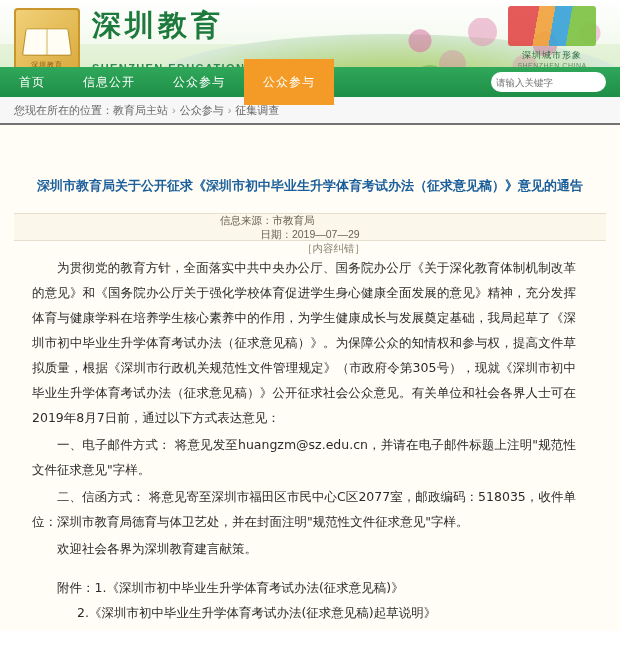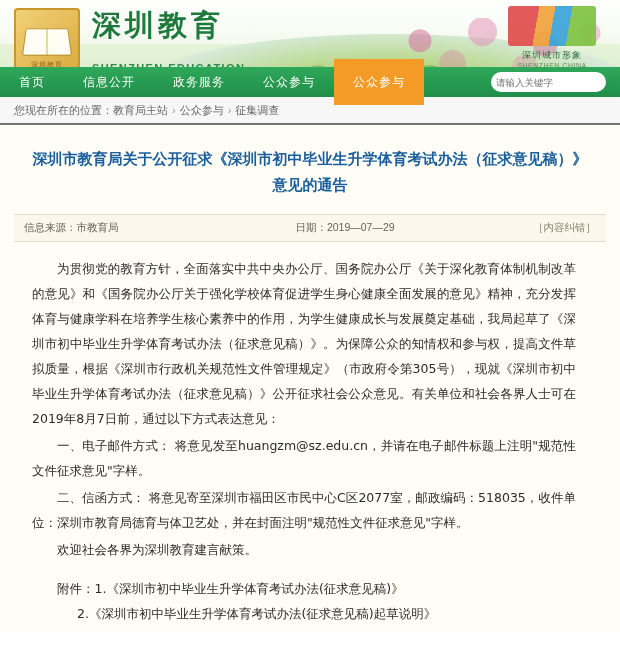--- a/index.html
+++ b/index.html
@@ -219,36 +219,38 @@
     min-height: 500px;
   }
   .article-inner {
     margin: 0 14px;
     background: #fffdf6;
     padding-top: 22px;
   }
   .art-title {
     text-align: center;
     font-family: "DejaVu Sans", sans-serif;
-    font-size: 15px;
+    font-size: 13px;
     font-weight: bold;
     color: #1a5e9a;
     line-height: 1.7;
     padding: 0 14px 16px 14px;
+    margin-top: 28px;
   }
   .meta {
     border-top: 1px solid #e6dfcd;
     border-bottom: 1px solid #e6dfcd;
     background: #fbf7ea;
     height: 26px;
     display: flex;
     align-items: center;
     font-size: 10.5px;
     color: #6a6254;
     padding: 0 10px;
+    flex-direction: column;
   }
   .meta .m-source { width: 180px; }
   .meta .m-date { flex: 1; text-align: center; }
   .meta .m-right { width: 110px; text-align: right; color: #8a8270; }
   .body-text {
     padding: 14px 18px 0 18px;
     font-family: "DejaVu Sans", sans-serif;
     font-size: 12.5px;
     line-height: 2.0;
     color: #2b2b2b;
@@ -290,21 +292,20 @@
       <div class="flag"></div>
       <div class="cf-cn">深圳城市形象</div>
       <div class="cf-en">SHENZHEN CHINA</div>
     </div>
   </div>
 
   <div class="nav">
     <div class="nav-items">
       <div class="nav-item">首页</div>
       <div class="nav-item">信息公开</div>
-      <div class="nav-item">政务服务</div>
       <div class="nav-item">公众参与</div>
       <div class="nav-item active">公众参与</div>
     </div>
     <div class="nav-search">
       <input type="text" placeholder="请输入关键字" style="">
 
     </div>
   </div>
 
   <div class="crumb-bar">

